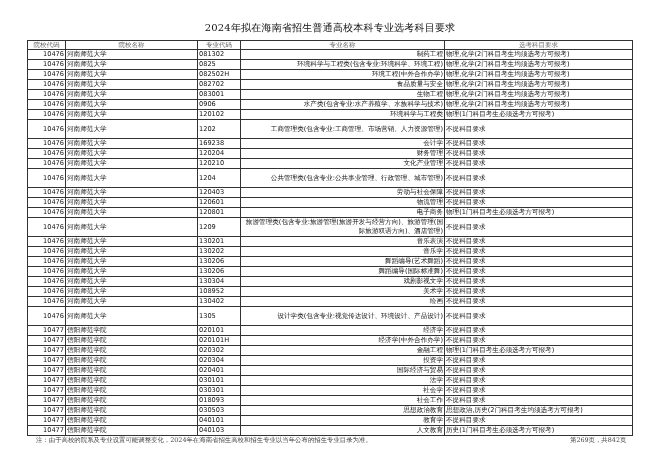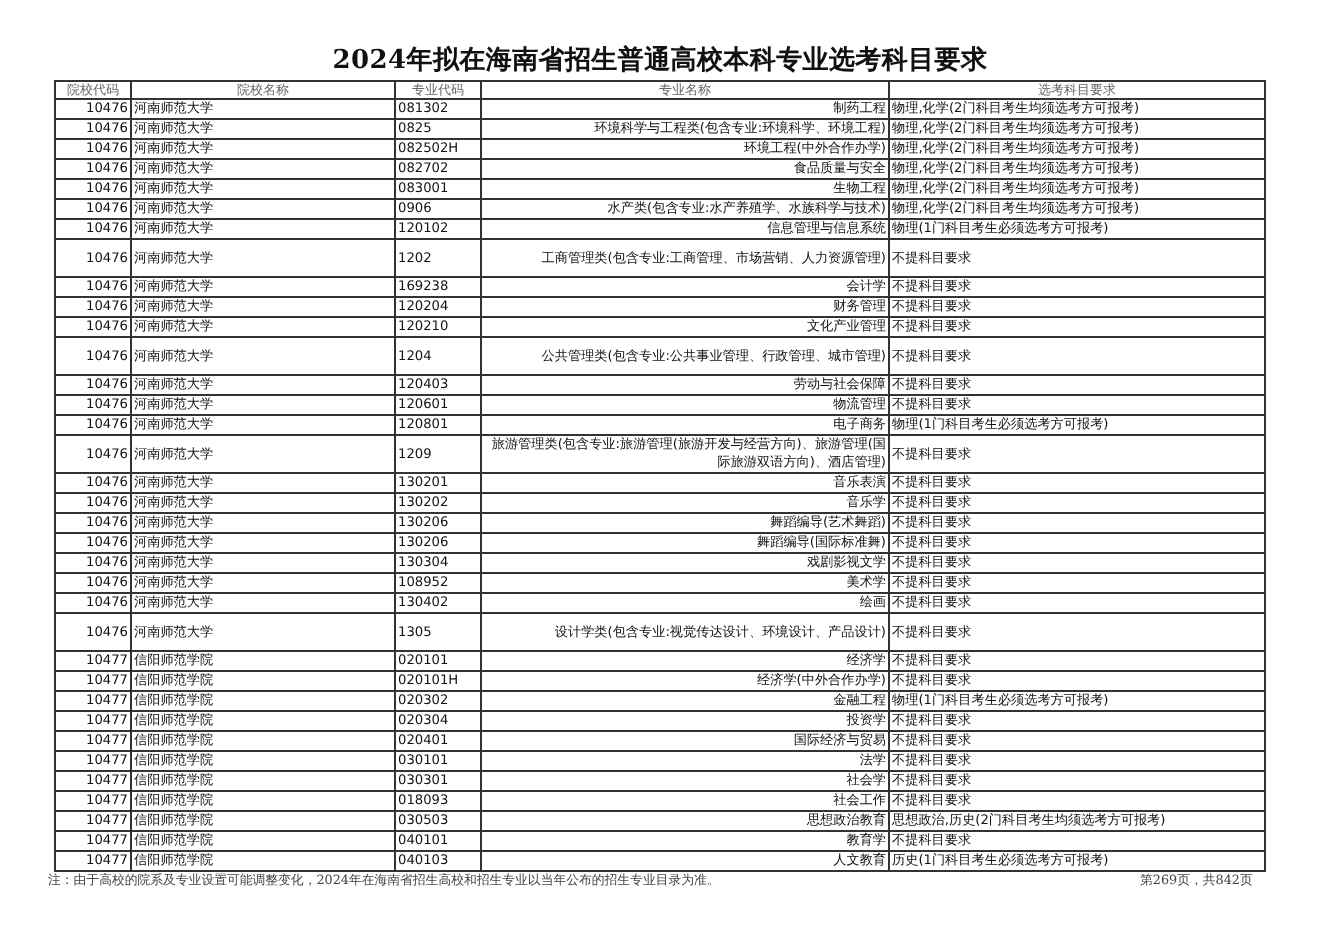--- a/index.html
+++ b/index.html
@@ -1,26 +1,26 @@
 <!DOCTYPE html>
 <html><head>
 <meta charset="utf-8">
 <style>
   html,body{margin:0;padding:0;background:#ffffff;}
   body{width:660px;height:466px;overflow:hidden;position:relative;font-family:"DejaVu Sans","Liberation Sans",sans-serif;color:#111;}
-  .title{position:absolute;left:0;top:21px;width:660px;text-align:center;font-family:"DejaVu Serif","Liberation Serif",serif;font-weight:bold;font-size:13px;letter-spacing:0.2px;color:#111;}
+  .title{position:absolute;left:0;top:21px;width:660px;text-align:center;font-family:"DejaVu Serif","Liberation Serif",serif;font-weight:normal;font-size:10px;letter-spacing:0.2px;color:#111;}
   table{position:absolute;left:27px;top:40px;border-collapse:collapse;table-layout:fixed;width:605px;border:1.2px solid #222;}
   col.c1{width:38px}col.c2{width:132px}col.c3{width:43px}col.c4{width:204px}col.c5{width:188px}
   th{font-family:"DejaVu Serif","Liberation Serif",serif;font-weight:normal;font-size:6.5px;color:#666;height:8px;padding:0;border:0.8px solid #333;text-align:center;line-height:8px;}
   td{font-size:6.6px;line-height:8.4px;height:8.6px;padding:0 1px;border:0.8px solid #333;vertical-align:middle;white-space:nowrap;overflow:hidden;}
   td.code{text-align:right;}
   td.wrap{white-space:normal;line-height:9px;text-align:right;}
   tr.tall td{height:18px;}
   .footer{position:absolute;top:436px;font-family:"DejaVu Serif","Liberation Serif",serif;font-size:6.4px;color:#444;}
-  .note{left:24px;}
+  .note{left:36px;}
   .page{left:570px;text-align:center;}
 </style>
 </head>
 <body>
 
 <div class="title">2024年拟在海南省招生普通高校本科专业选考科目要求</div>
 
 <table>
   <colgroup>
       <col class="c1">
@@ -78,21 +78,21 @@
         <td class="code">10476</td>
         <td>河南师范大学</td>
         <td>0906</td>
         <td class="wrap">水产类(包含专业:水产养殖学、水族科学与技术)</td>
         <td>物理,化学(2门科目考生均须选考方可报考)</td>
       </tr>
       <tr>
         <td class="code">10476</td>
         <td>河南师范大学</td>
         <td>120102</td>
-        <td class="wrap">信息管理与信息系统</td>
+        <td class="wrap">环境科学与工程类</td>
         <td>物理(1门科目考生必须选考方可报考)</td>
       </tr>
       <tr class="tall">
         <td class="code">10476</td>
         <td>河南师范大学</td>
         <td>1202</td>
         <td class="wrap">工商管理类(包含专业:工商管理、市场营销、人力资源管理)</td>
         <td>不提科目要求</td>
       </tr>
       <tr>

